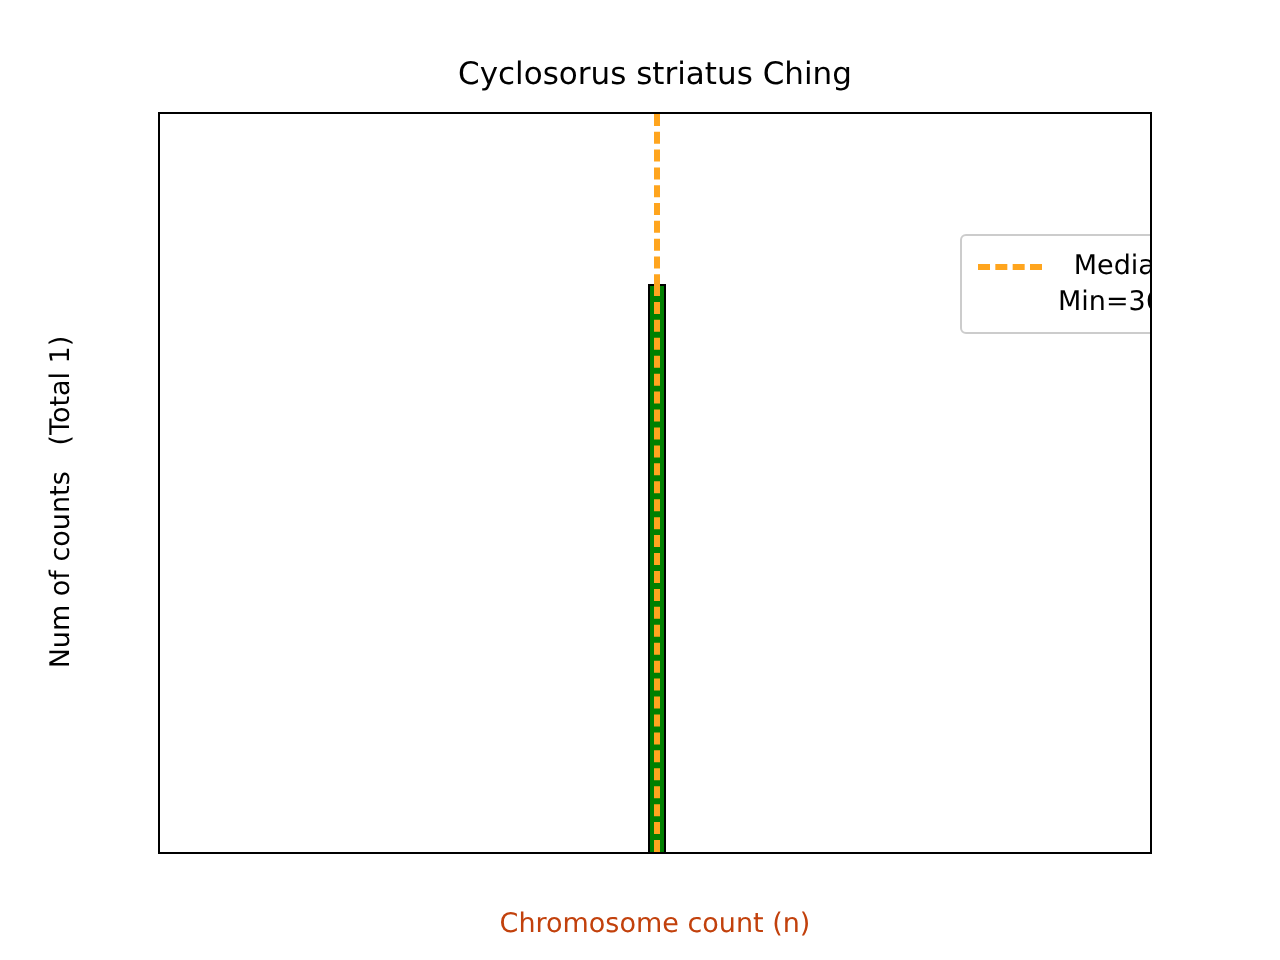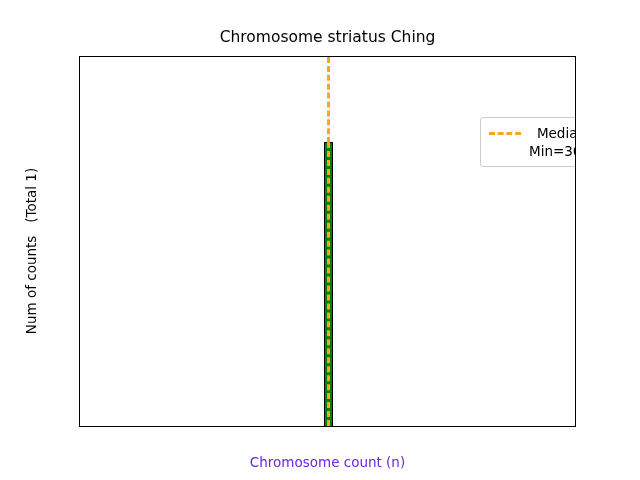--- a/index.html
+++ b/index.html
@@ -110,21 +110,21 @@
   
   #xlabel {
     position: absolute;
     left: 79px;
     top: 455px;
     width: 497px;
     text-align: center;
     font-size: 13.5px;
     line-height: 15px;
     white-space: nowrap;
-    color: #6d28d9;
+    color: #c2410c;
   }
 
   #ylabel {
     position: absolute;
     left: 0px;
     top: 0px;
     width: 371px;
     height: 20px;
     transform: translate(-155px, 241px) rotate(-90deg);
     transform-origin: 50% 50%;
@@ -176,21 +176,21 @@
     color: #000000;
     font-size: 13.5px;
     line-height: 18px;
   }
 </style>
 </head>
 <body>
 
 <div id="figure">
 
-  <div id="chart-title">Chromosome striatus Ching</div>
+  <div id="chart-title">Cyclosorus striatus Ching</div>
 
   <div id="plot-area">
 
     <div id="median-line"></div>
 
     <div id="bar-36"></div>
 
     <div id="bar-median-overlay"></div>
 
     <div class="ytick" style="top:87px">

